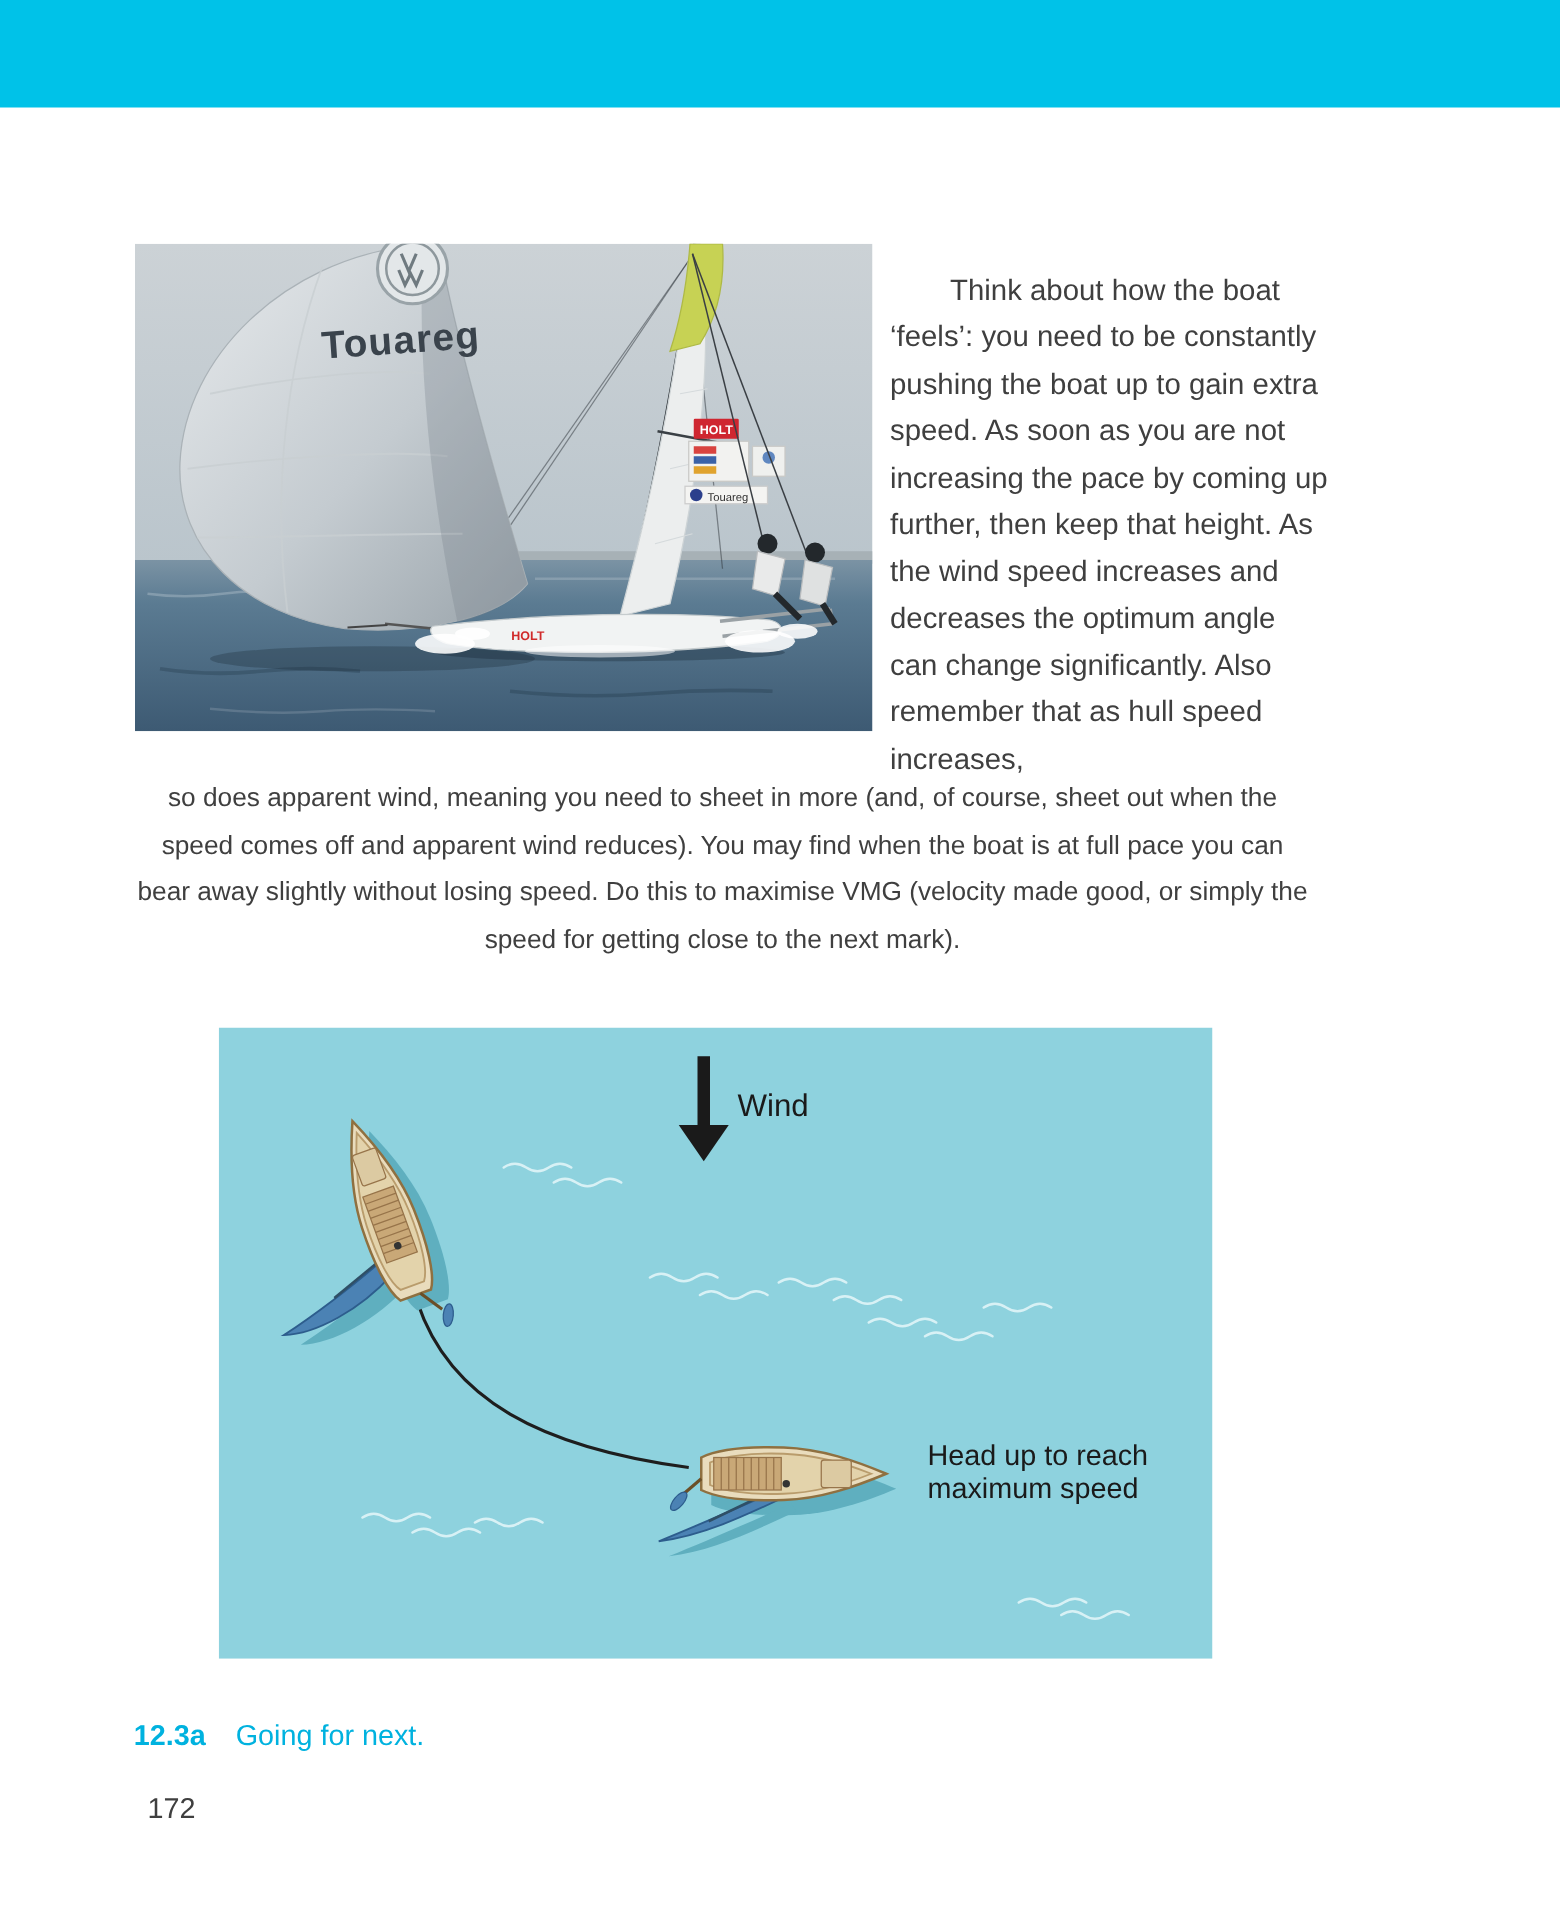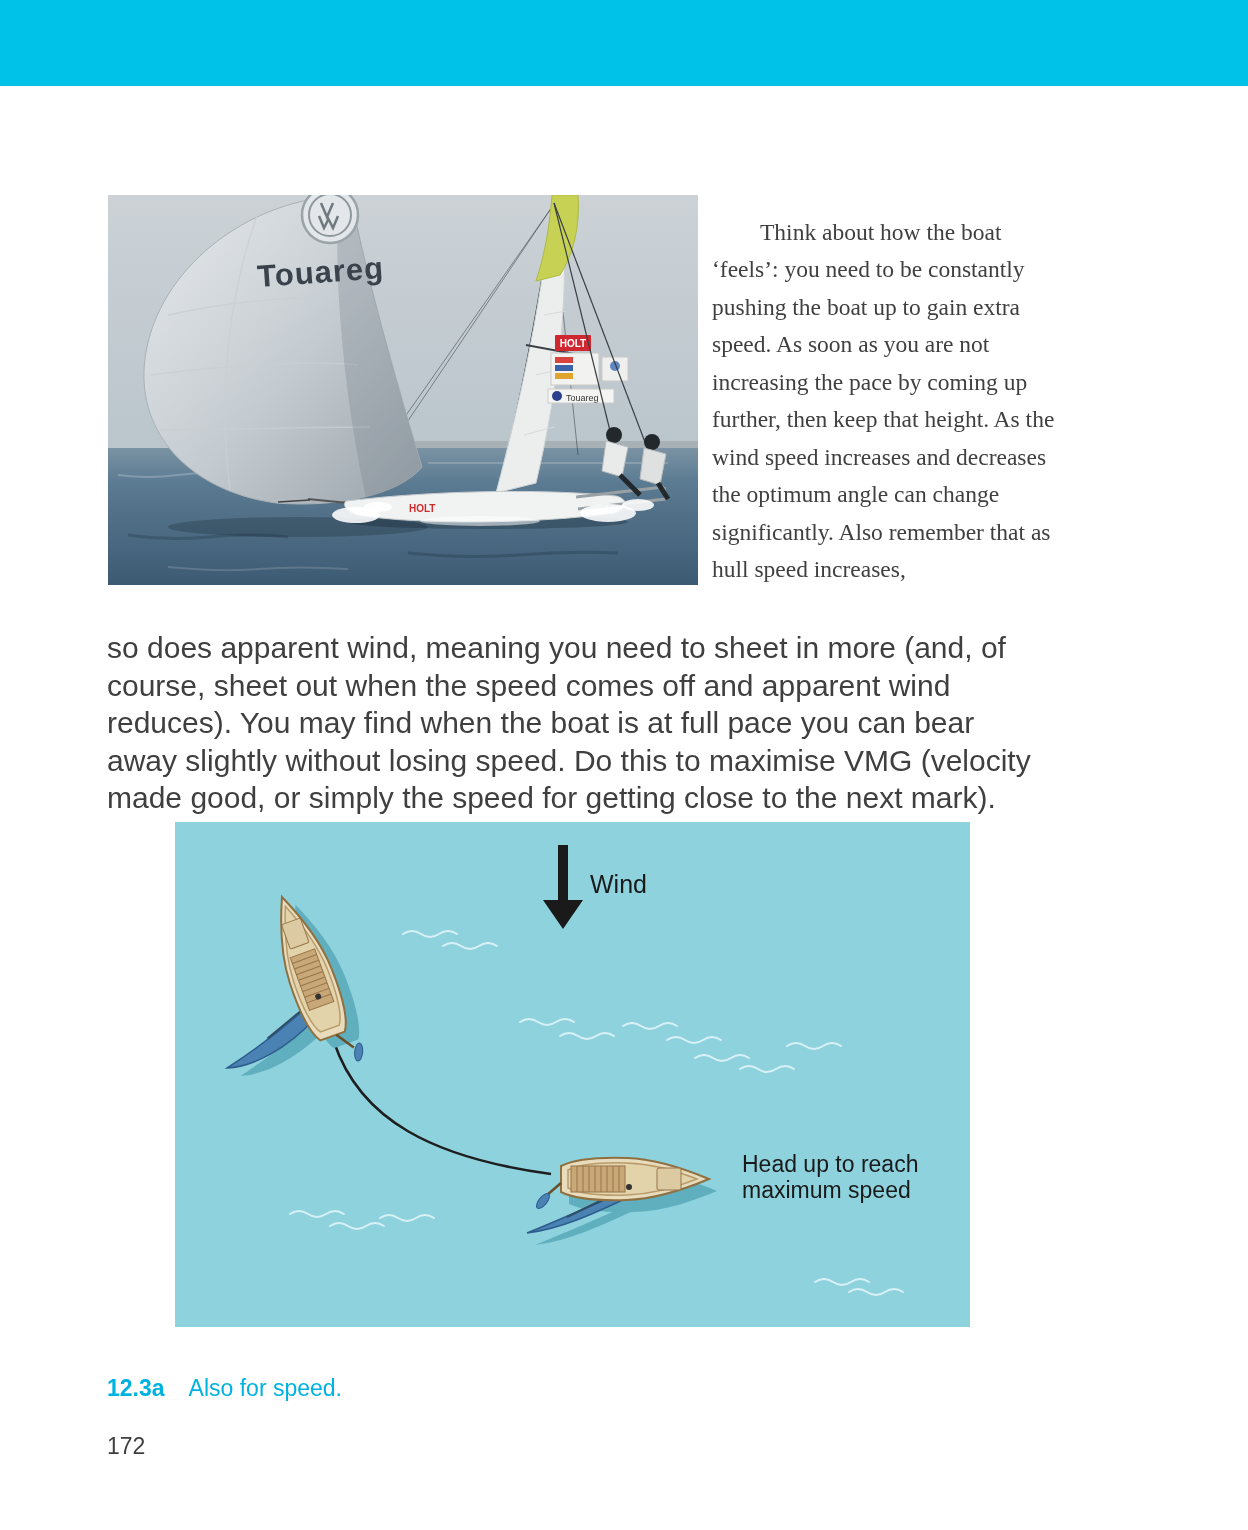--- a/index.html
+++ b/index.html
@@ -6,30 +6,30 @@
   body {
     width:1248px; height:1530px; position:relative; overflow:hidden;
     background:#ffffff;
     font-family:"Liberation Sans", sans-serif;
     color:var(--text,#3f3f3f);
   }
   .banner { position:absolute; left:0; top:0; width:1248px; height:86px; background:var(--banner,#00c2e8); }
   .photo  { position:absolute; left:108px; top:195px; width:590px; height:390px; display:block; }
   .side-text {
     position:absolute; left:712px; top:190px; width:352px;
-    font-size:23.5px; line-height:37.5px; text-indent:48px;font-family:Liberation Serif, serif;
+    font-size:23.5px; line-height:37.5px; text-indent:48px;
   }
   .full-text {
     position:absolute; left:107px; top:599px; width:942px;
-    font-size:30px; line-height:37.5px;
+    font-size:21px; line-height:37.5px;text-align:center;
   }
   .diagram { position:absolute; left:175px; top:822px; width:795px; height:505px; display:block; }
   .caption { position:absolute; left:107px; top:1352px; font-size:23px; color:var(--caption,#00b2df); }
   .caption .cap-num { font-weight:bold; margin-right:24px; }
-  .pagenum { position:absolute; left:107px; top:1410px; font-size:23px; color:#3f3f3f; }
+  .pagenum { position:absolute; left:118px; top:1410px; font-size:23px; color:#3f3f3f; }
   svg text { font-family:"Liberation Sans", sans-serif; }
 </style>
 </head>
 <body>
 
 <div class="banner"></div>
 
 <svg class="photo" viewBox="0 0 590 390">
   <defs>
     <linearGradient id="skyG" x1="0" y1="0" x2="0" y2="1">
@@ -211,15 +211,15 @@
     <path d="M -46 -13 V 13 M -40 -13 V 13 M -34 -13 V 13 M -28 -13 V 13 M -22 -13 V 13 M -16 -13 V 13 M -10 -13 V 13 M -4 -13 V 13" stroke="#97744a" stroke-width="1" fill="none"></path>
     <circle cx="6" cy="8" r="3" fill="#333"></circle>
     <line x1="-62" y1="4" x2="-76" y2="16" stroke="#6b4f28" stroke-width="2.5"></line>
     <ellipse transform="translate(-80,22) rotate(40)" rx="4" ry="9" fill="#4b82b4" stroke="#2d5d8d"></ellipse>
   </g>
 
   <text x="567" y="350" font-size="23" fill="#1a1a1a">Head up to reach</text>
   <text x="567" y="376" font-size="23" fill="#1a1a1a">maximum speed</text>
 </svg>
 
-<p class="caption"><span class="cap-num">12.3a</span><span>Also for speed.</span></p>
+<p class="caption"><span class="cap-num">12.3a</span><span>Going for next.</span></p>
 
 <p class="pagenum">172</p>
 
 </body></html>

